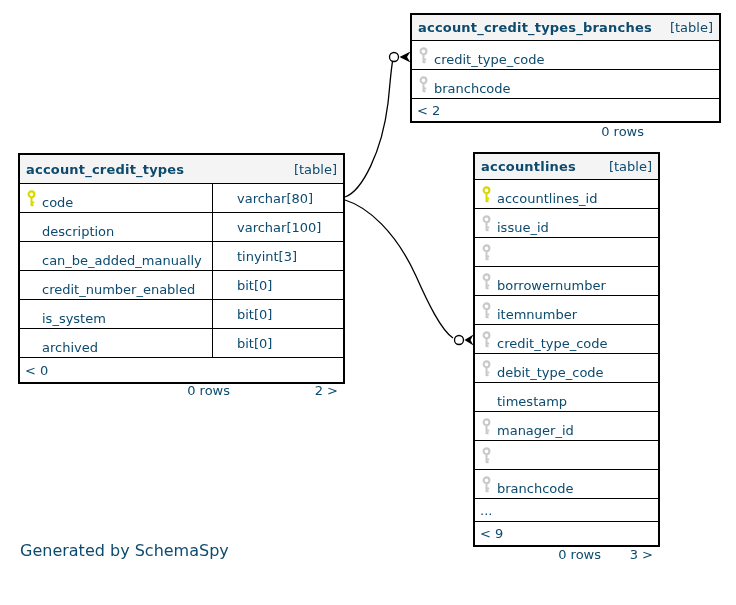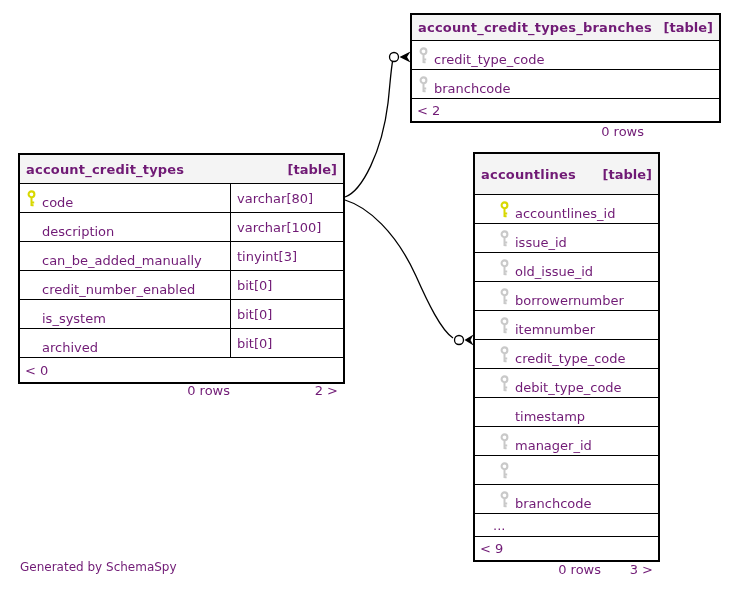--- a/index.html
+++ b/index.html
@@ -1,39 +1,39 @@
 <!DOCTYPE html>
 <html style="--header-bg: #f4f4f4;"><head>
 <meta charset="utf-8">
 <style>
   html,body { margin:0; padding:0; background:#ffffff; }
   #canvas {
     position:relative; width:736px; height:605px; background:#ffffff;
-    font-family:"DejaVu Sans","Liberation Sans",sans-serif; font-size:13px; color:#701a75;
+    font-family:"DejaVu Sans","Liberation Sans",sans-serif; font-size:13px; color:#0c4a6e;
     overflow:hidden;
   }
   #edges { position:absolute; left:0; top:0; width:736px; height:605px; pointer-events:none; }
 
   .tbl { position:absolute; background:#ffffff; border:2px solid #000; box-sizing:border-box; }
   .hdr {
     display:flex; justify-content:space-between; align-items:center;
     background:var(--header-bg,#f4f4f4); border-bottom:1px solid #000;
     padding:0 6px; box-sizing:border-box;
   }
   .hdr .title { font-weight:bold; letter-spacing:0.2px; }
-  .hdr .tag { font-weight:bold; }
+  .hdr .tag { font-weight:normal; }
   .row {
     display:flex; align-items:center; border-bottom:1px solid #000;
     box-sizing:border-box; background:#fff;
   }
   .icon-cell { width:22px; display:flex; justify-content:center; align-items:center; flex:0 0 22px; }
   .name-cell { flex:1; white-space:nowrap; overflow:hidden;margin-top:8px; }
   .type-cell {
     flex:0 0 106px; width:106px; border-left:1px solid #000; align-self:stretch;
-    display:flex; align-items:center; padding-left:6px; box-sizing:content-box;
+    display:flex; align-items:center; padding-left:24px; box-sizing:content-box;
   }
   .row.ellipsis { padding-left:5px; }
   .ftr { display:flex; align-items:stretch; box-sizing:border-box; }
   .ftr span { display:flex; align-items:center; box-sizing:border-box; padding:0 5px; }
   .f-mid, .f-right { border-left:1px solid #000; justify-content:flex-end;margin-top:32px; }
   .f-right { flex:1; }
 
   
   #tbl-branches { left:410px; top:13px; width:311px; }
   #tbl-branches .hdr { height:26px; }
@@ -45,28 +45,28 @@
   
   #tbl-credit-types { left:18px; top:153px; width:327px; }
   #tbl-credit-types .hdr { height:29px; }
   #tbl-credit-types .row { height:29px; }
   #tbl-credit-types .ftr { height:24px; }
   #tbl-credit-types .f-left { width:97px; }
   #tbl-credit-types .f-mid  { width:118px; }
 
   
   #tbl-accountlines { left:473px; top:152px; width:187px; }
-  #tbl-accountlines .hdr { height:41px; }
-  #tbl-accountlines .row { height:29px;padding-left:18px; }
+  #tbl-accountlines .hdr { height:26px; }
+  #tbl-accountlines .row { height:29px; }
   #tbl-accountlines .row.ellipsis { height:23px; }
   #tbl-accountlines .ftr { height:23px; }
   #tbl-accountlines .f-left { width:61px; }
   #tbl-accountlines .f-mid  { width:70px; }
 
-  #generated-note { position:absolute; left:20px; top:560px; font-size:12px; }
+  #generated-note { position:absolute; left:20px; top:541px; font-size:16px; }
 </style>
 </head>
 <body>
 
 <div id="canvas">
 
   <svg id="edges" viewBox="0 0 736 605" xmlns="http://www.w3.org/2000/svg">
 
     <g>
       <path d="M345,197 C362,191 382,152 388,103 C390,85 391,68 393,59" fill="none" stroke="#000" stroke-width="1.3"></path>
@@ -186,21 +186,20 @@
           </span>
           <span class="name-cell">issue_id</span>
         </div>
         <div class="row">
           <span class="icon-cell">
             <svg width="11" height="17" viewBox="0 0 11 17" xmlns="http://www.w3.org/2000/svg">
               <circle cx="5.5" cy="4.3" r="2.9" fill="none" stroke="#c9c9c9" stroke-width="2.1"></circle>
               <path d="M5.5 7.2 V16 M5.5 12.6 H8.2 M5.5 15.2 H7.6" stroke="#c9c9c9" stroke-width="2" fill="none"></path>
             </svg>
           </span>
-          <span class="name-cell">old_issue_id</span>
         </div>
         <div class="row">
           <span class="icon-cell">
             <svg width="11" height="17" viewBox="0 0 11 17" xmlns="http://www.w3.org/2000/svg">
               <circle cx="5.5" cy="4.3" r="2.9" fill="none" stroke="#c9c9c9" stroke-width="2.1"></circle>
               <path d="M5.5 7.2 V16 M5.5 12.6 H8.2 M5.5 15.2 H7.6" stroke="#c9c9c9" stroke-width="2" fill="none"></path>
             </svg>
           </span>
           <span class="name-cell">borrowernumber</span>
         </div>

